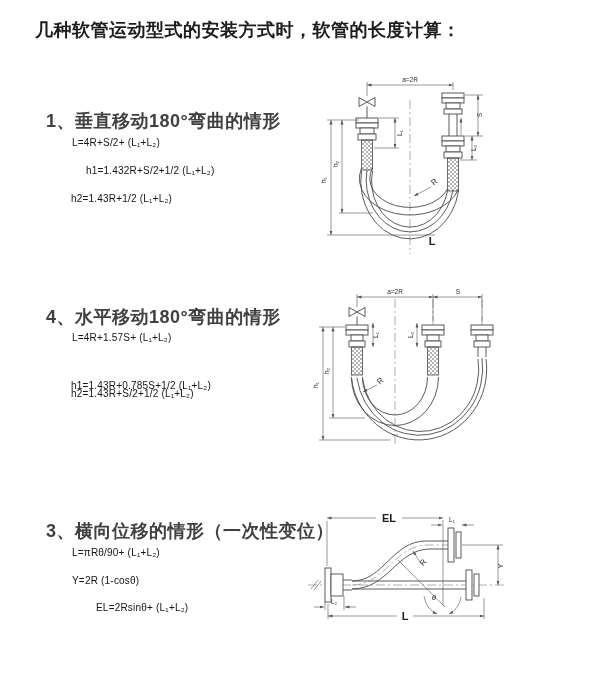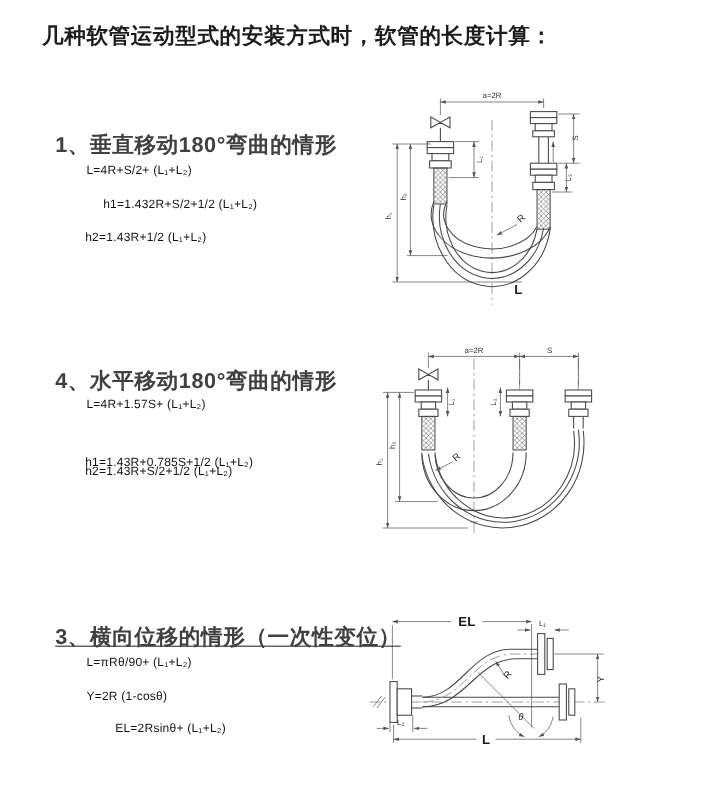--- a/index.html
+++ b/index.html
@@ -26,21 +26,21 @@
 <div class="abs sec-head" style="left:46px;top:109px;">1、垂直移动180°弯曲的情形</div>
 <div class="abs formula" style="left:72px;top:137px;">L=4R+S/2+ (L₁+L₂)</div>
 <div class="abs formula" style="left:86px;top:165px;">h1=1.432R+S/2+1/2 (L₁+L₂)</div>
 <div class="abs formula" style="left:71px;top:193px;">h2=1.43R+1/2 (L₁+L₂)</div>
 
 <div class="abs sec-head" style="left:46px;top:305px;">4、水平移动180°弯曲的情形</div>
 <div class="abs formula" style="left:72px;top:332px;">L=4R+1.57S+ (L₁+L₂)</div>
 <div class="abs formula" style="left:71px;top:380px;">h1=1.43R+0.785S+1/2 (L₁+L₂)</div>
 <div class="abs formula" style="left:71px;top:388px;">h2=1.43R+S/2+1/2 (L₁+L₂)</div>
 
-<div class="abs sec-head" style="left:46px;top:519px;text-decoration:underline;">3、横向位移的情形（一次性变位）</div>
+<div class="abs sec-head" style="left:46px;top:519px;">3、横向位移的情形（一次性变位）</div>
 <div class="abs formula" style="left:72px;top:547px;">L=πRθ/90+ (L₁+L₂)</div>
 <div class="abs formula" style="left:72px;top:575px;">Y=2R (1-cosθ)</div>
 <div class="abs formula" style="left:72px;top:602px;margin-left:24px;">EL=2Rsinθ+ (L₁+L₂)</div>
 
 <svg style="left:315px;top:72px;" width="285" height="190" viewBox="0 0 285 190">
   <defs>
     <marker id="ar1" viewBox="0 0 8 6" markerWidth="8" markerHeight="6" refX="7.5" refY="3" orient="auto-start-reverse">
       <path d="M0,0.5 L7.5,3 L0,5.5 Z" fill="#555"></path>
     </marker>
     <pattern id="hb1" width="4" height="4" patternUnits="userSpaceOnUse">

